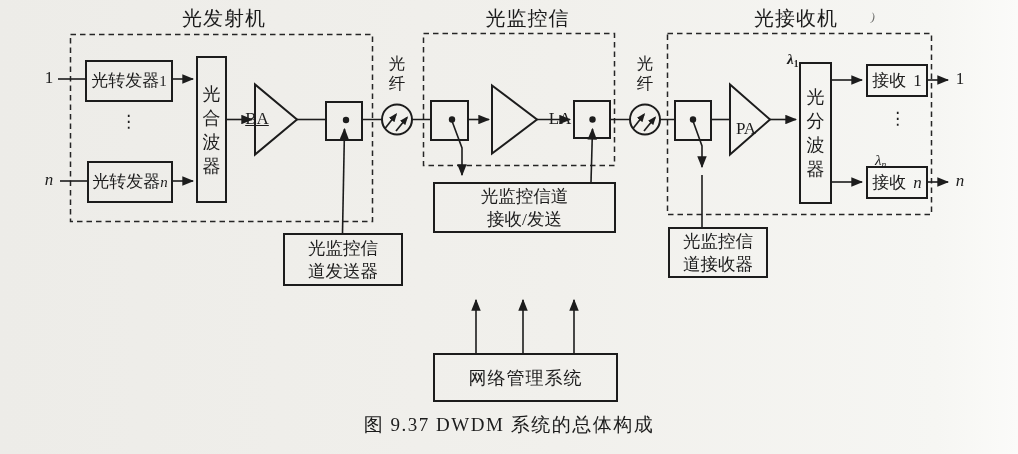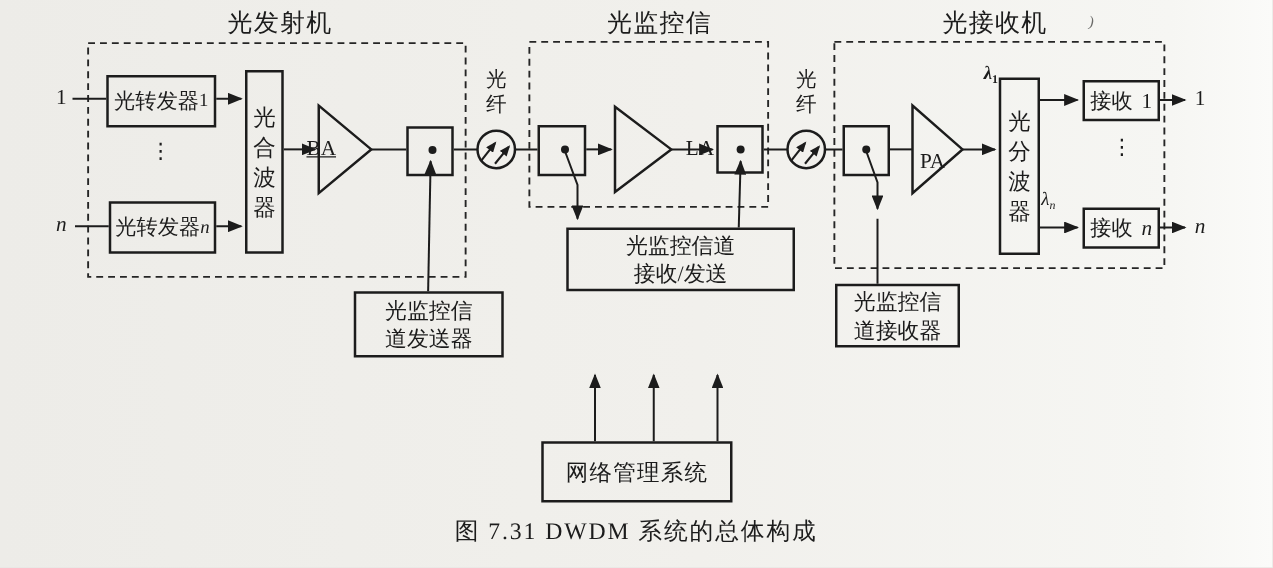--- a/index.html
+++ b/index.html
@@ -37,34 +37,34 @@
   #b-transponder-n{left:87px;top:161px;width:86px;height:42px;}
   #b-mux{left:196px;top:56px;width:31px;height:147px;}
   #b-coupler1{left:325px;top:101px;width:38px;height:40px;}
   #b-coupler2{left:430px;top:100px;width:39px;height:41px;}
   #b-coupler3{left:573px;top:100px;width:38px;height:39px;}
   #b-coupler4{left:674px;top:100px;width:38px;height:41px;}
   #b-demux{left:799px;top:62px;width:33px;height:142px;}
   #b-rx1{left:866px;top:64px;width:62px;height:33px;}
   #b-rxn{left:866px;top:166px;width:62px;height:33px;}
   #b-osc-tx{left:283px;top:233px;width:120px;height:53px;}
-  #b-osc-rt{left:433px;top:182px;width:183px;height:51px;margin-left:20px;}
+  #b-osc-rt{left:433px;top:182px;width:183px;height:51px;}
   #b-osc-rx{left:668px;top:227px;width:100px;height:51px;}
-  #b-nms{left:433px;top:353px;width:153px;height:49px;text-align:center;}
+  #b-nms{left:433px;top:353px;width:185px;height:49px;text-align:center;}
   #t-tx{left:164px;top:5px;width:120px;}
   #t-rep{left:460px;top:5px;width:135px;}
   #t-rx{left:736px;top:5px;width:120px;}
   #l-fiber1{left:384px;top:54px;width:26px;}
   #l-fiber2{left:632px;top:54px;width:26px;}
   #l-in1{left:40px;top:68px;width:18px;}
   #l-inn{left:40px;top:170px;width:18px;}
   #l-out1{left:951px;top:69px;width:18px;}
   #l-outn{left:951px;top:171px;width:18px;}
   #l-lam1{left:787px;top:51px;font-weight:bold;}
-  #l-lamn{left:833px;top:152px;}
+  #l-lamn{left:875px;top:152px;}
   #l-dots-tx{left:120px;top:114px;width:16px;}
   #l-dots-rx{left:889px;top:111px;width:16px;}
   #l-caption{left:279px;top:412px;width:460px;}
   #l-artifact{left:871px;top:10px;}
   #b-amp-ba{left:241px;top:109px;width:32px;text-decoration:underline;}
   #b-amp-la{left:496px;top:109px;width:32px;margin-left:48px;}
   #b-amp-pa{left:731px;top:119px;width:30px;}
 </style>
 </head>
 <body>
@@ -211,14 +211,14 @@
 纤</div>
   <div class="abs io" id="l-in1">1</div>
   <div class="abs io it" id="l-inn">n</div>
   <div class="abs io" id="l-out1">1</div>
   <div class="abs io it" id="l-outn">n</div>
   <div class="abs lam" id="l-lam1"><span>λ</span><span class="sb">1</span></div>
   <div class="abs lam" id="l-lamn"><span>λ</span><span class="sbi">n</span></div>
   <div class="abs dots" id="l-dots-tx">⋮</div>
   <div class="abs dots" id="l-dots-rx">⋮</div>
 
-  <div class="abs caption" id="l-caption">图 7.31  DWDM 系统的总体构成</div>
+  <div class="abs caption" id="l-caption">图 9.37  DWDM 系统的总体构成</div>
 </div>
 
 </body></html>

